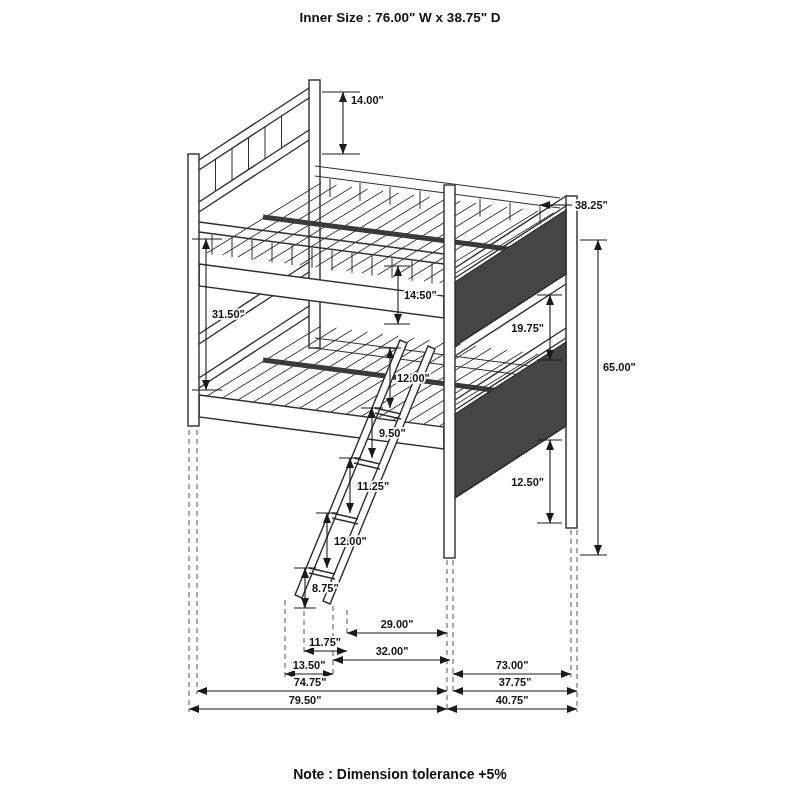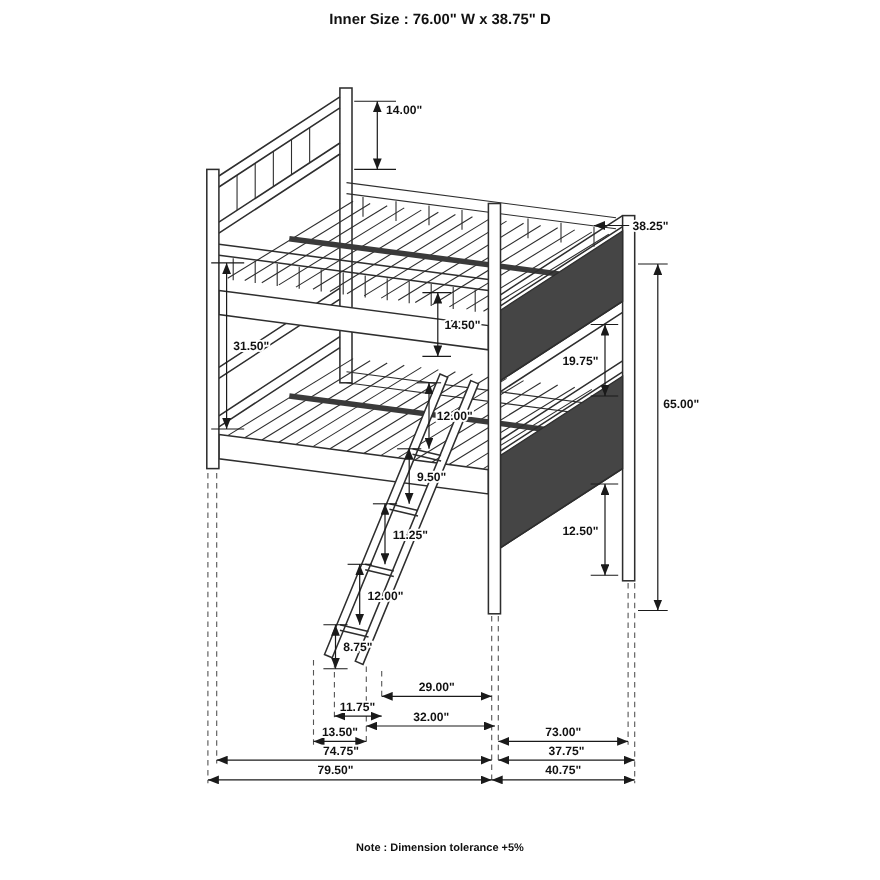--- a/index.html
+++ b/index.html
@@ -1,20 +1,20 @@
 <!DOCTYPE html>
 <html><head>
 <meta charset="utf-8">
 <style>
   html,body{margin:0;padding:0;background:#ffffff;}
   body{width:800px;height:800px;position:relative;font-family:"Liberation Sans",sans-serif;}
   .title{position:absolute;top:10px;left:0;width:800px;text-align:center;
          font-size:13.5px;font-weight:bold;color:#111;}
   .note{position:absolute;top:766px;left:0;width:800px;text-align:center;
-        font-size:10px;font-weight:bold;color:#111;}
+        font-size:14px;font-weight:bold;color:#111;}
   svg{position:absolute;top:0;left:0;}
   .frame{stroke:#2e2e2e;stroke-width:1.4;fill:none;}
   .framefill{stroke:#2e2e2e;stroke-width:1.4;fill:#ffffff;}
   .panel{stroke:#2e2e2e;stroke-width:1.2;fill:#454545;}
   .beam{stroke:#3a3a3a;stroke-width:5;fill:none;}
   .thin{stroke:#2e2e2e;stroke-width:1;fill:none;}
   .dim{stroke:#1a1a1a;stroke-width:1.1;fill:none;}
   .tick{stroke:#1a1a1a;stroke-width:1;fill:none;}
   .ext{stroke:#555;stroke-width:1;fill:none;stroke-dasharray:5 4;}
   text.dimlabel{font-family:"Liberation Sans",sans-serif;font-size:11px;font-weight:bold;

